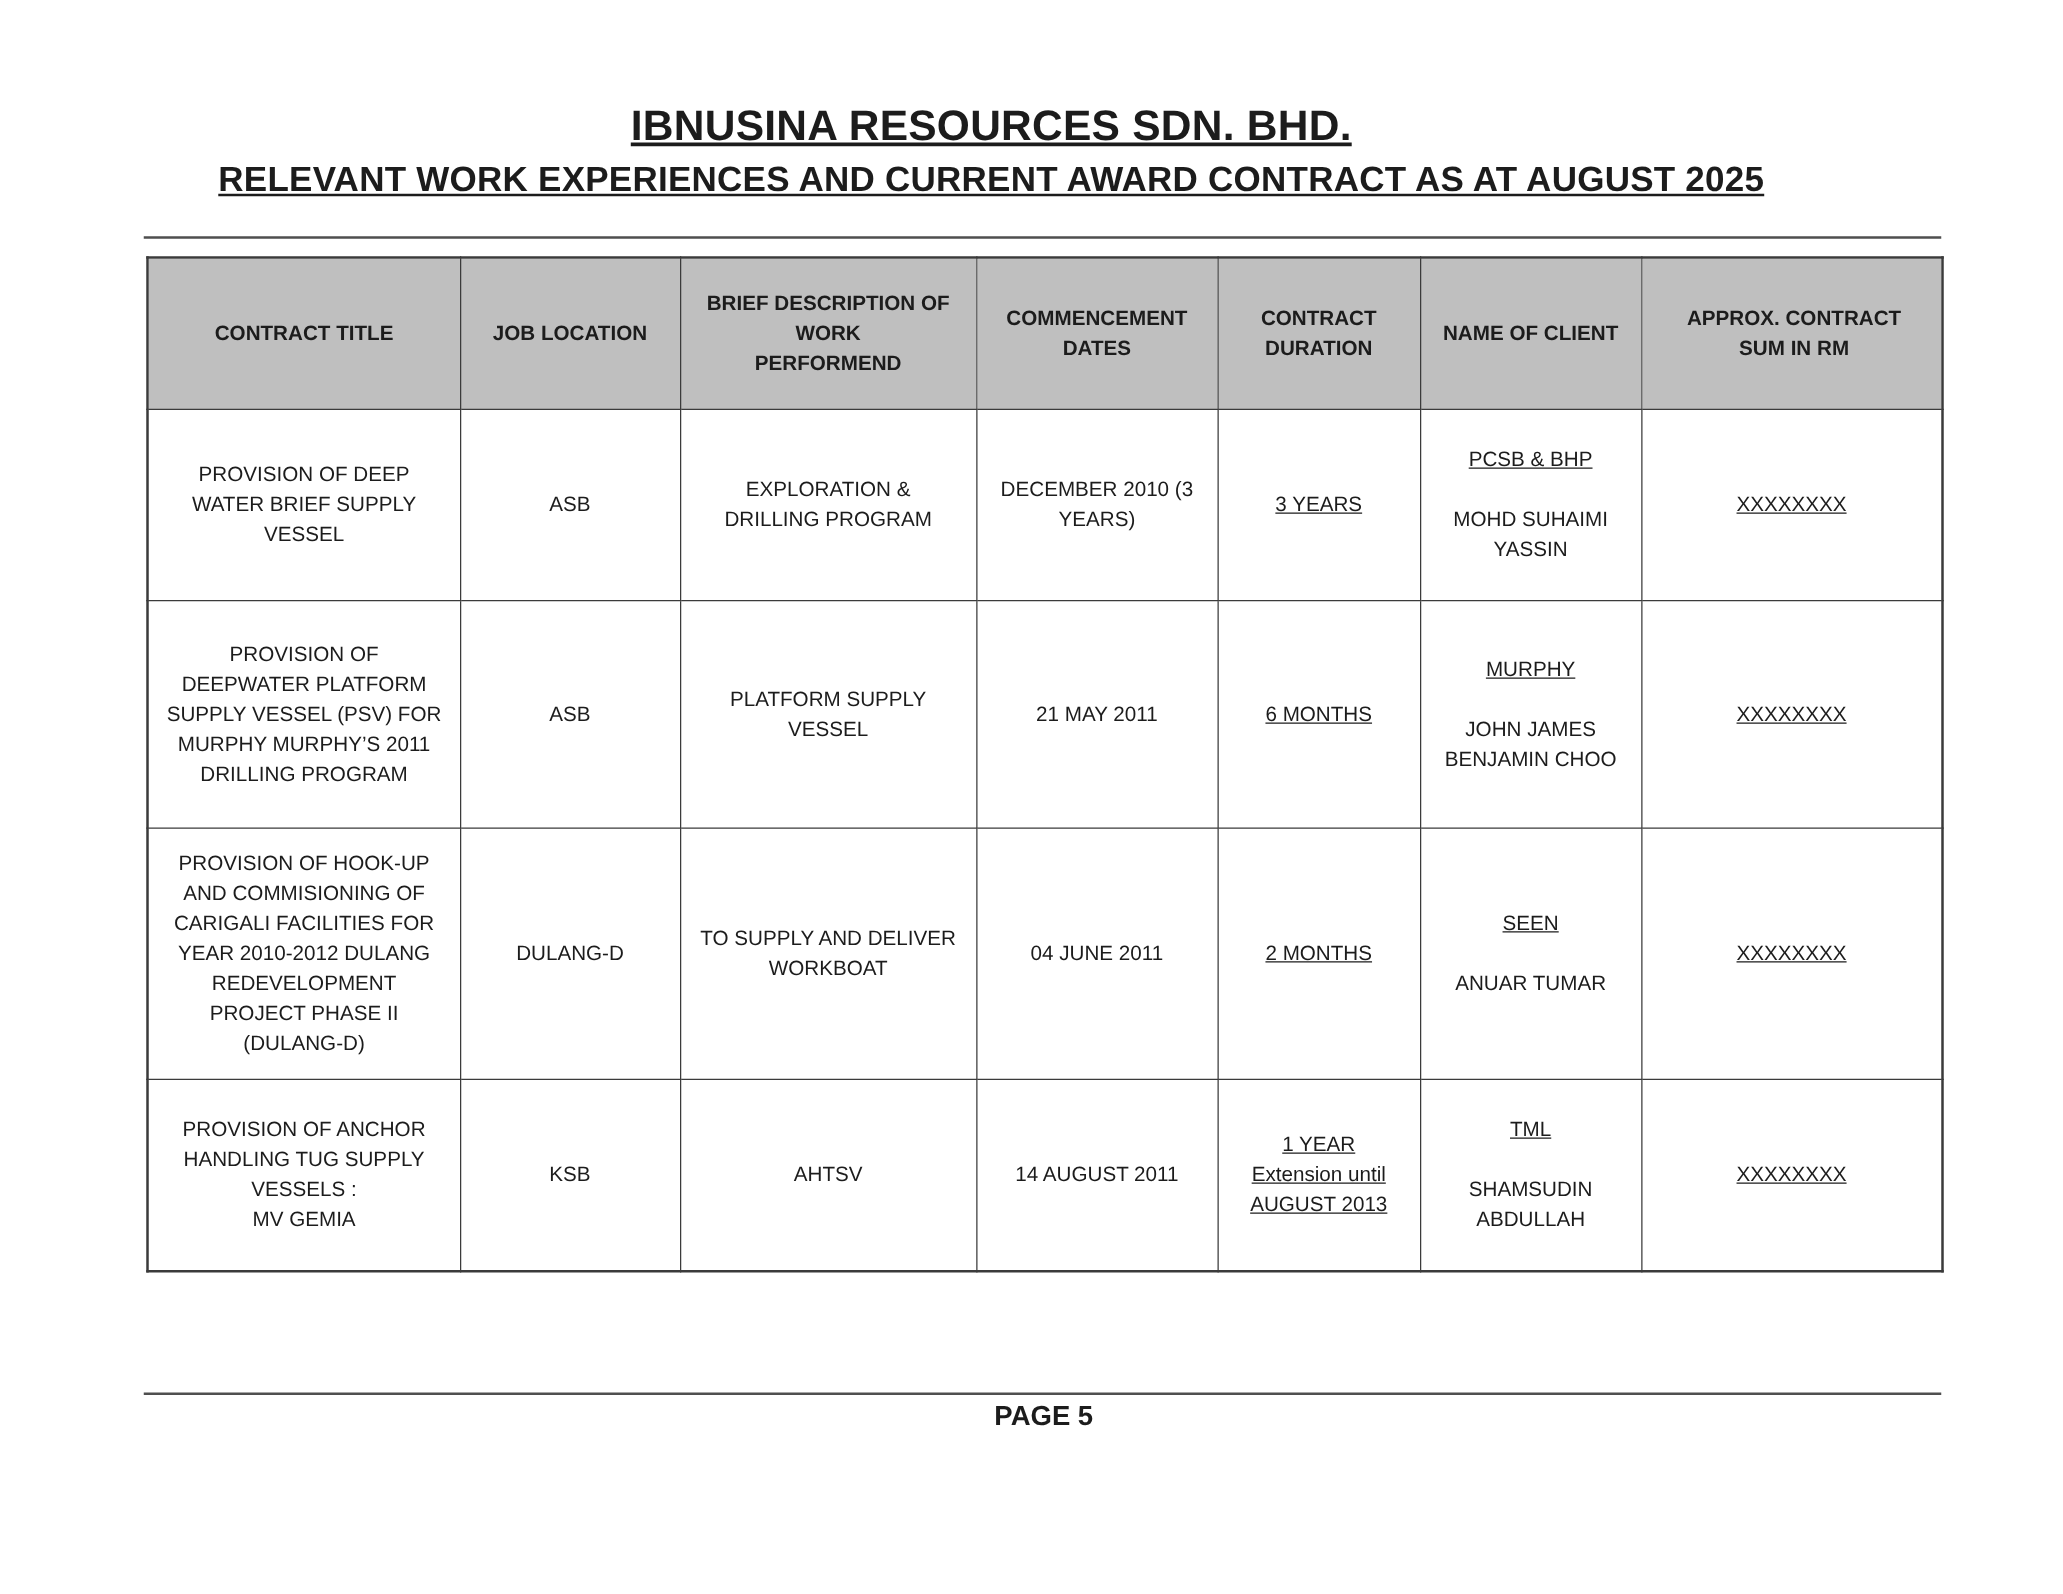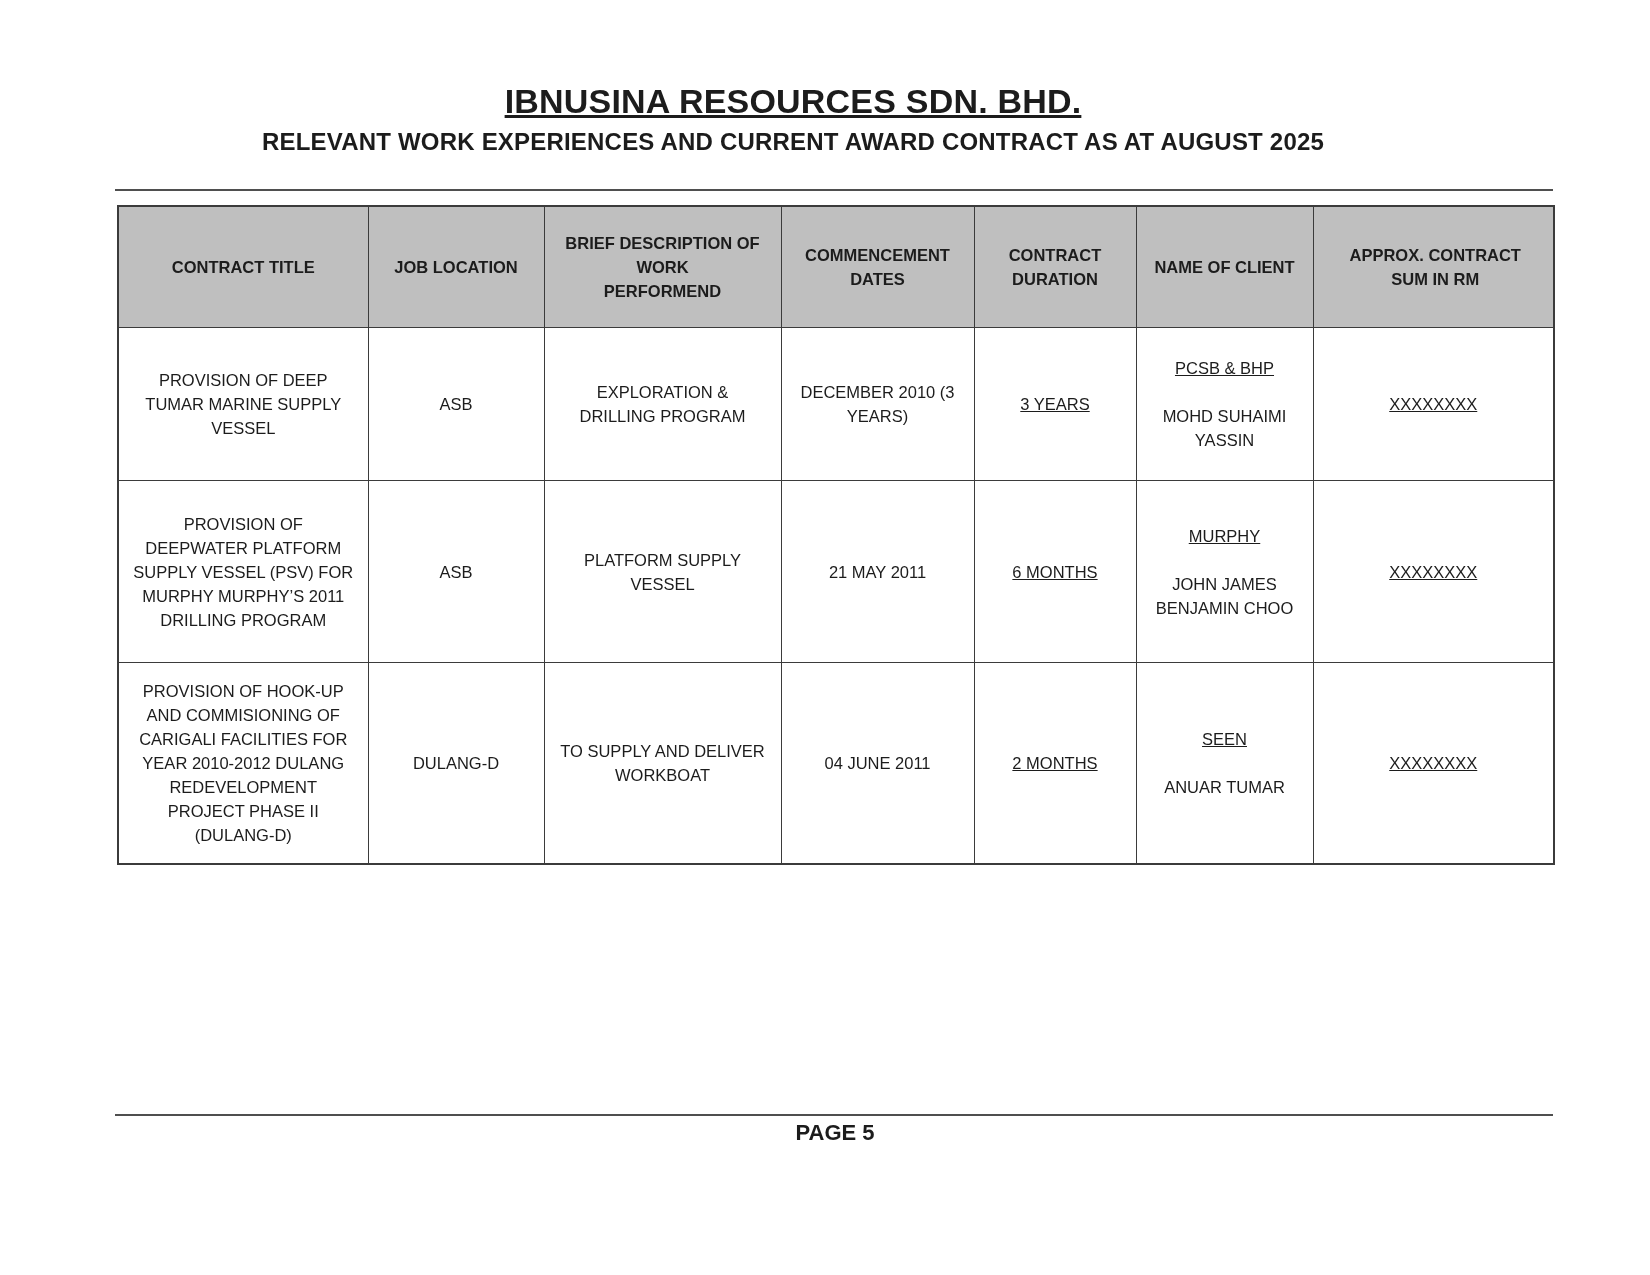--- a/index.html
+++ b/index.html
@@ -20,22 +20,23 @@
     text-align: center;
   }
   .doc-title {
     font-size: 34px;
     font-weight: bold;
     text-decoration: underline;
     margin: 0 0 7px 0;
     letter-spacing: 0.2px;
   }
   .doc-subtitle {
-    font-size: 24px;
-    font-weight: bold;
+    font-size: 28px;
+    font-weight: bold;
+    text-decoration: underline;
     margin: 0;
     letter-spacing: 0.2px;
   }
   .rule {
     position: absolute;
     left: 115px;
     width: 1438px;
     height: 2px;
     background: #4f4f4f;
   }
@@ -119,21 +120,21 @@
         <th>CONTRACT
 DURATION</th>
         <th>NAME OF CLIENT</th>
         <th class="align-left">APPROX. CONTRACT
 SUM IN RM</th>
       </tr>
     </thead>
     <tbody>
       <tr class="r2">
         <td>PROVISION OF DEEP
-TUMAR MARINE SUPPLY
+WATER BRIEF SUPPLY
 VESSEL</td>
         <td>ASB</td>
         <td>EXPLORATION &amp;
 DRILLING PROGRAM</td>
         <td>DECEMBER 2010 (3
 YEARS)</td>
         <td class="u">3 YEARS</td>
         <td>
           <div class="u">PCSB &amp; BHP</div>
           <div>MOHD SUHAIMI
@@ -171,19 +172,37 @@
         <td>TO SUPPLY AND DELIVER
 WORKBOAT</td>
         <td>04 JUNE 2011</td>
         <td class="u">2 MONTHS</td>
         <td>
           <div class="u">SEEN</div>
           <div>ANUAR TUMAR</div>
         </td>
         <td class="u">XXXXXXXX</td>
       </tr>
+      <tr class="r5">
+        <td>PROVISION OF ANCHOR
+HANDLING TUG SUPPLY
+VESSELS :
+MV GEMIA</td>
+        <td>KSB</td>
+        <td>AHTSV</td>
+        <td>14 AUGUST 2011</td>
+        <td class="u">1 YEAR
+Extension until
+AUGUST 2013</td>
+        <td>
+          <div class="u">TML</div>
+          <div>SHAMSUDIN
+ABDULLAH</div>
+        </td>
+        <td class="u">XXXXXXXX</td>
+      </tr>
     </tbody>
   </table>
 
   <div class="rule rule-bottom"></div>
   <div class="page-number">PAGE 5</div>
 
 </div>
 
 </body></html>

